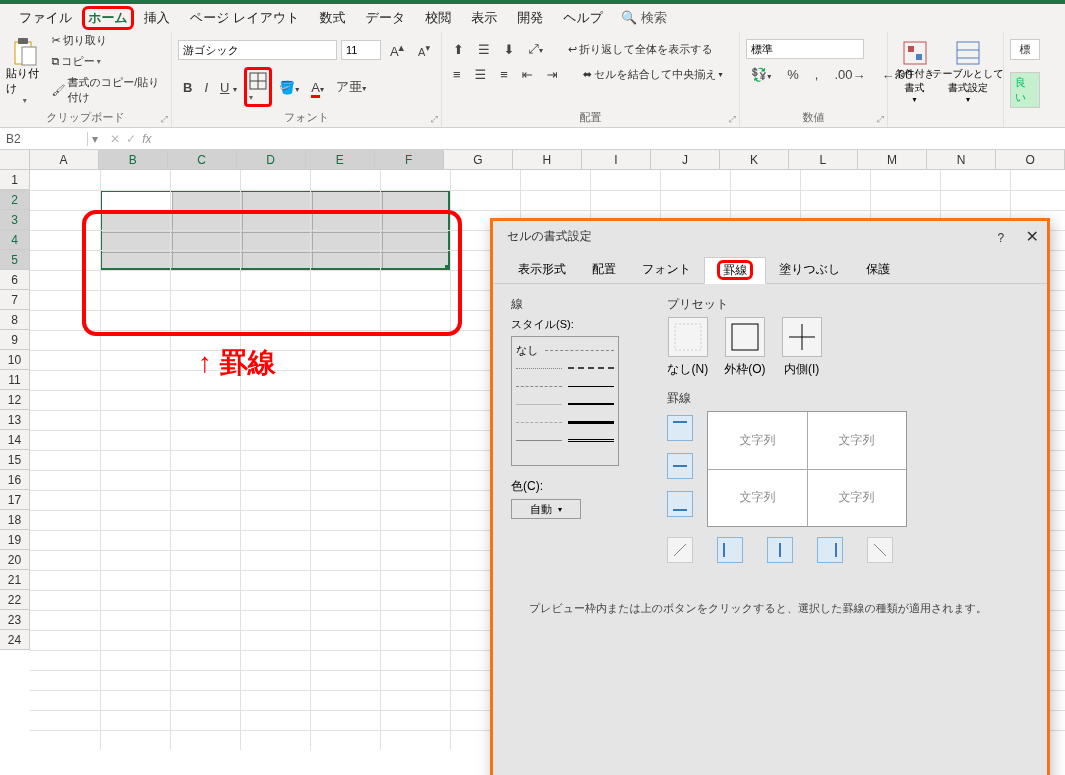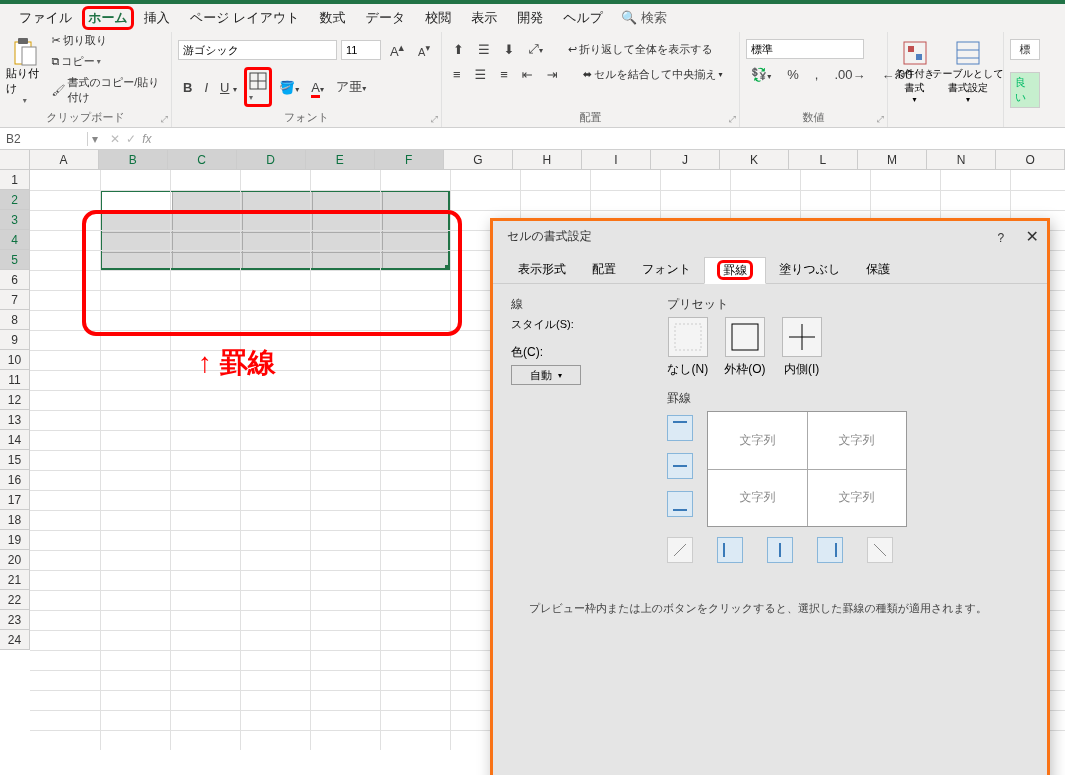--- a/index.html
+++ b/index.html
@@ -365,20 +365,46 @@
     <div class="dlg-tab">フォント</div>
     <div class="dlg-tab active"><span class="red-box">罫線</span></div>
     <div class="dlg-tab">塗りつぶし</div>
     <div class="dlg-tab">保護</div>
   </div>
   <div class="dlg-body">
     <div style="display:flex;gap:26px">
       <div style="width:130px">
         <div class="section-label">線</div>
         <div style="font-size:11px;margin:4px 0">スタイル(S):</div>
+        <div class="style-box">
+          <div class="style-row">
+              <span>なし</span>
+              <div class="style-line" style="border-top:1px dashed #888"></div>
+            </div>
+          <div class="style-row">
+              <div class="style-line" style="border-top:1px dotted #888"></div>
+              <div class="style-line" style="border-top:2px dashed #444"></div>
+            </div>
+          <div class="style-row">
+              <div class="style-line" style="border-top:1px dashed #888"></div>
+              <div class="style-line" style="border-top:1px solid #000"></div>
+            </div>
+          <div class="style-row">
+              <div class="style-line" style="border-top:1px solid #bbb"></div>
+              <div class="style-line" style="border-top:2px solid #000"></div>
+            </div>
+          <div class="style-row">
+              <div class="style-line" style="border-top:1px dashed #aaa"></div>
+              <div class="style-line" style="border-top:3px solid #000"></div>
+            </div>
+          <div class="style-row">
+              <div class="style-line" style="border-top:1px solid #888"></div>
+              <div class="style-line" style="border-top:3px double #000"></div>
+            </div>
+        </div>
         <div class="color-row">
           <div>色(C):</div>
           <div class="color-select">
               <span>自動</span> 
               <span style="font-size:8px;margin-left:6px">▾</span>
             </div>
         </div>
       </div>
       <div style="flex:1">
         <div class="section-label">プリセット</div>

